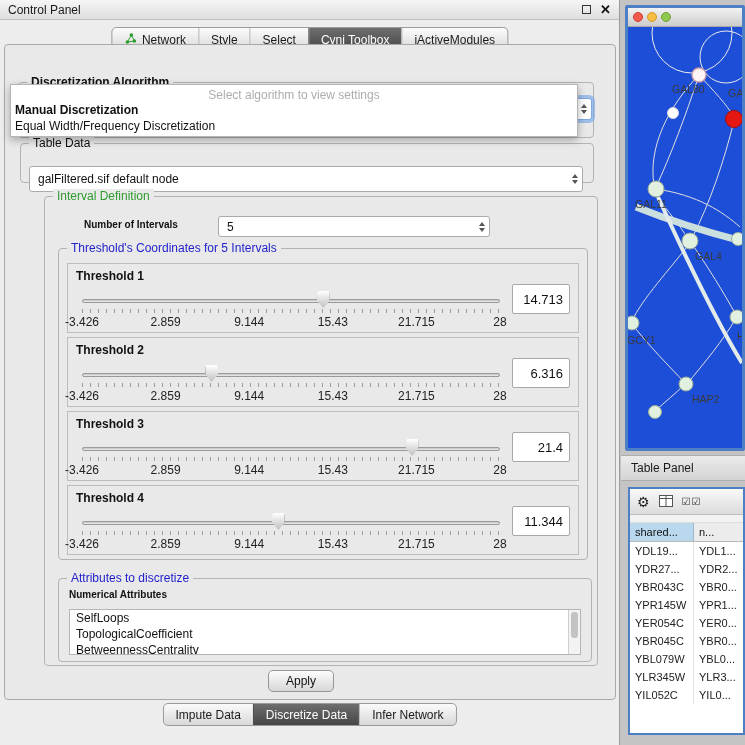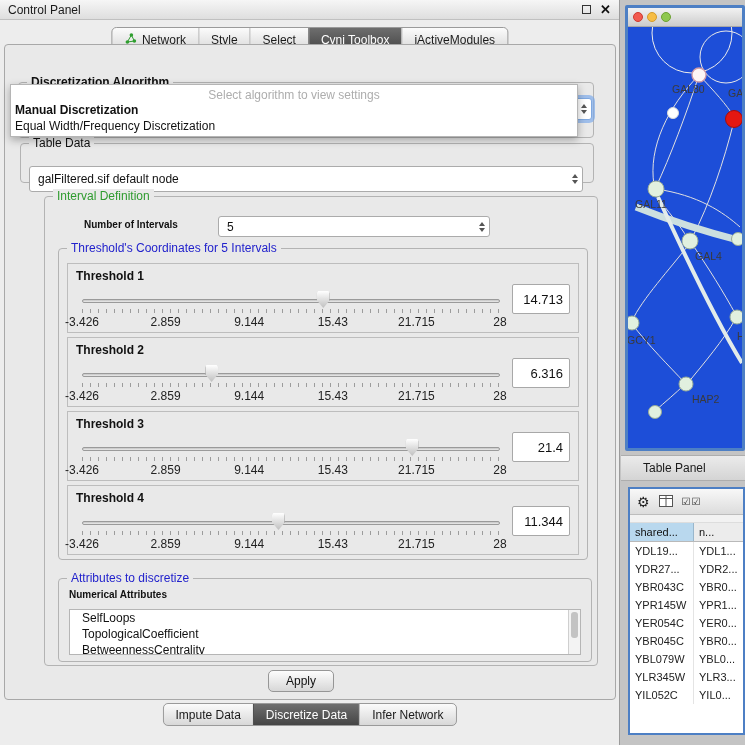--- a/index.html
+++ b/index.html
@@ -71,21 +71,21 @@
   .ticks { position:absolute; left:0; right:0; top:19px; height:4px;
     background-image:repeating-linear-gradient(90deg,#9c9c9c 0 1px,transparent 1px 8px); }
   .tlabels span { position:absolute; top:25px; transform:translateX(-50%); font-size:12px; color:#222; white-space:nowrap; }
   .th-value { position:absolute; right:8px; top:20px; width:58px; height:30px;
     border:1px solid #a8a8a8; border-radius:2px; background:#fff; font-family:"Liberation Sans",sans-serif;
     font-size:13px; color:#111; text-align:right; padding-right:6px; }
 
   
   .listbox { position:absolute; left:10px; right:10px; top:30px; height:46px; background:#fff;
     border:1px solid #b5b5b5; overflow:hidden; }
-  .listbox .item { font-size:12px; color:#111; line-height:16px; padding-left:12px; cursor:pointer; }
+  .listbox .item { font-size:12px; color:#111; line-height:16px; padding-left:6px; cursor:pointer; }
   .vscroll { position:absolute; right:0; top:0; bottom:0; width:12px; background:#f3f3f3;
     border-left:1px solid #cfcfcf; }
   .vscroll .sthumb { position:absolute; left:2px; top:2px; width:7px; height:26px;
     background:#c3c3c3; border-radius:3px; cursor:pointer; }
 
   .apply-btn { position:absolute; left:268px; top:670px; width:66px; height:22px;
     background:linear-gradient(#fdfdfd,#d7d7d7); border:1px solid #969696; border-radius:5px;
     font-family:"Liberation Sans",sans-serif; font-size:12px; color:#111; cursor:pointer; }
 
   
@@ -95,21 +95,21 @@
     display:flex; align-items:center; gap:4px; padding-left:5px; }
   .light { width:10px; height:10px; border-radius:50%; display:inline-block; cursor:pointer; }
   .light.red { background:#f25a4e; border:1px solid #ce3a30; }
   .light.yellow { background:#f7bd44; border:1px solid #d49b2b; }
   .light.green { background:#8fc84f; border:1px solid #6da132; }
   .nw-canvas { position:relative; width:100%; height:calc(100% - 19px); background:#1d4ed8; }
   .nw-canvas svg { position:absolute; inset:0; }
 
   .table-panel-header { position:absolute; left:621px; top:455px; width:124px; height:26px;
     background:linear-gradient(#ebebeb,#d4d4d4); border-top:1px solid #adadad; border-bottom:1px solid #adadad;
-    display:flex; align-items:center; padding-left:22px; font-size:12px; color:#1a1a1a; }
+    display:flex; align-items:center; padding-left:10px; font-size:12px; color:#1a1a1a; }
 
   .table-window { position:absolute; left:628px; top:487px; width:117px; height:248px;
     border:2px solid var(--window-frame-blue,#4d7fc4); background:#fff; overflow:hidden; }
   .tw-toolbar { height:26px; background:linear-gradient(#f8f8f8,#dcdcdc); border-bottom:1px solid #bdbdbd;
     display:flex; align-items:center; gap:9px; padding:0 7px; }
   .gear { font-size:14px; color:#222; cursor:pointer; line-height:1; }
   .checks { font-size:10px; color:#333; letter-spacing:1px; cursor:pointer; }
   .tw-gap { height:8px; background:#f2f2f2; border-bottom:1px solid #ddd; }
   .tw-header { display:flex; height:19px; font-size:11px; color:#111; border-bottom:1px solid #b9b9b9; background:#ececec; }
   .tw-header .c1 { width:64px; background:var(--table-header-selected,#b9d8ee); border-right:1px solid #9ab7cc;

